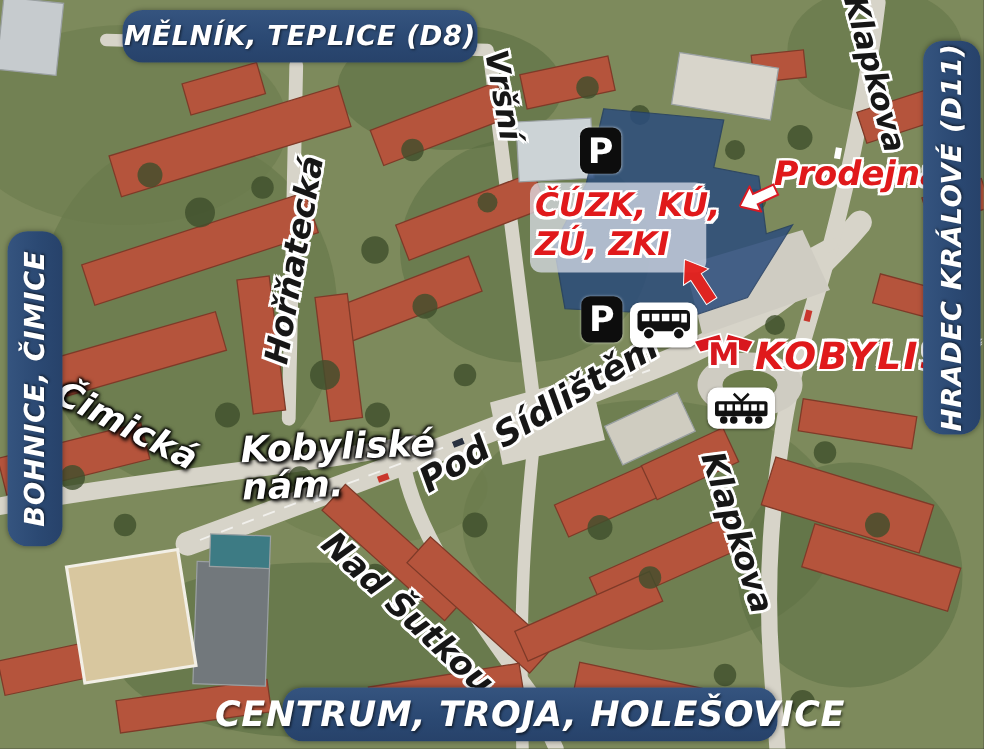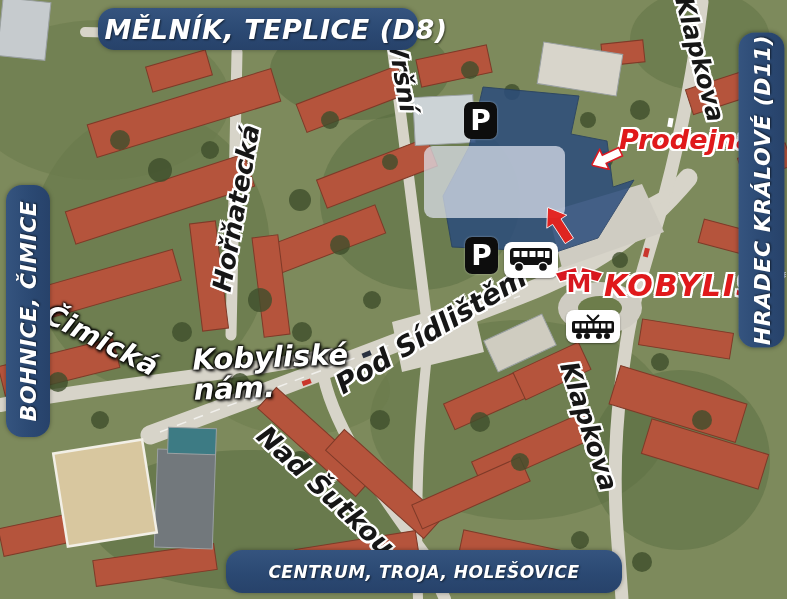--- a/index.html
+++ b/index.html
@@ -180,39 +180,41 @@
       <rect x="302" y="380" width="9" height="5" fill="#c9362c" transform="rotate(-20 306 382)"></rect>
       <rect x="478" y="308" width="9" height="5" fill="#fff" transform="rotate(-28 482 310)"></rect>
       <rect x="362" y="352" width="9" height="5" fill="#2a3240" transform="rotate(-22 366 354)"></rect>
       <rect x="668" y="118" width="5" height="9" fill="#fff" transform="rotate(10 670 122)"></rect>
       <rect x="644" y="248" width="5" height="9" fill="#c9362c" transform="rotate(14 646 252)"></rect>
     </g>
 
     <path d="M483,87 L579,96 L571,134 L607,141 L613,187 L634,180 L598,238 L556,252 L452,247 L443,196 L469,147 Z" fill="#2b4c7c" opacity=".85" stroke="#223d63" stroke-width="1"></path>
   </svg>
 
-  <div class="banner" style="left:98px;top:8px;width:284px;height:42px;font-size:27px;padding-left:36px;">MĚLNÍK, TEPLICE (D8)</div>
+  <div class="banner" style="left:98px;top:8px;width:284px;height:42px;font-size:22px;">MĚLNÍK, TEPLICE (D8)</div>
   <div class="banner vert" style="left:-98px;top:289px;width:252px;height:44px;font-size:22px;">BOHNICE, ČIMICE</div>
   <div class="banner vert" style="left:604px;top:167px;width:315px;height:46px;font-size:22px;">HRADEC KRÁLOVÉ (D11)</div>
-  <div class="banner" style="left:226px;top:550px;width:396px;height:43px;font-size:17px;">CENTRUM, TROJA, HOLEŠOVICE</div>
+  <div class="banner" style="left:226px;top:550px;width:396px;height:43px;font-size:28px;">CENTRUM, TROJA, HOLEŠOVICE</div>
 
   <div class="ov street-black" style="left:365px;top:63px;width:76px;font-size:25px;transform:rotate(80deg);">Vršní</div>
   <div class="ov street-black" style="left:145px;top:185px;width:185px;font-size:26px;transform:rotate(-80deg);">Hořňatecká</div>
   <div class="ov street-black" style="left:635px;top:45px;width:130px;font-size:25px;transform:rotate(75deg);">Klapkova</div>
   <div class="ov street-black" style="left:520px;top:414px;width:140px;font-size:26px;transform:rotate(72deg);">Klapkova</div>
   <div class="ov street-black" style="left:323px;top:316px;width:210px;font-size:28px;transform:rotate(-31deg);">Pod Sídlištěm</div>
   <div class="ov street-black" style="left:240px;top:470px;width:160px;font-size:27px;transform:rotate(43deg);">Nad Šutkou</div>
   <div class="ov street-white" style="left:40px;top:323px;width:120px;font-size:28px;transform:rotate(27deg);">Čimická</div>
   <div class="ov street-white" style="left:193px;top:342px;font-size:29px;line-height:1.05;transform:rotate(-2deg);">
     <div>Kobyliské</div>
     <div>nám.</div>
   </div>
 
   <div class="office-panel"></div>
   <div class="ov office-text red-label">
+    <div>ČÚZK, KÚ,</div>
+    <div>ZÚ, ZKI</div>
   </div>
 
   <div class="ov red-label" style="left:619px;top:126px;font-size:27px;line-height:1.0;">
     <div>Prodejna</div>
   </div>
   <div class="arrow" style="left:595px;top:141px;width:24px;height:34px;transform:rotate(-115deg);">
     <svg width="24" height="34" viewBox="0 0 24 34">
       <polygon points="12,0 23,14 16.5,14 16.5,32 7.5,32 7.5,14 1,14" fill="#fff" stroke="#d81a23" stroke-width="1.6"></polygon>
     </svg>
   </div>

